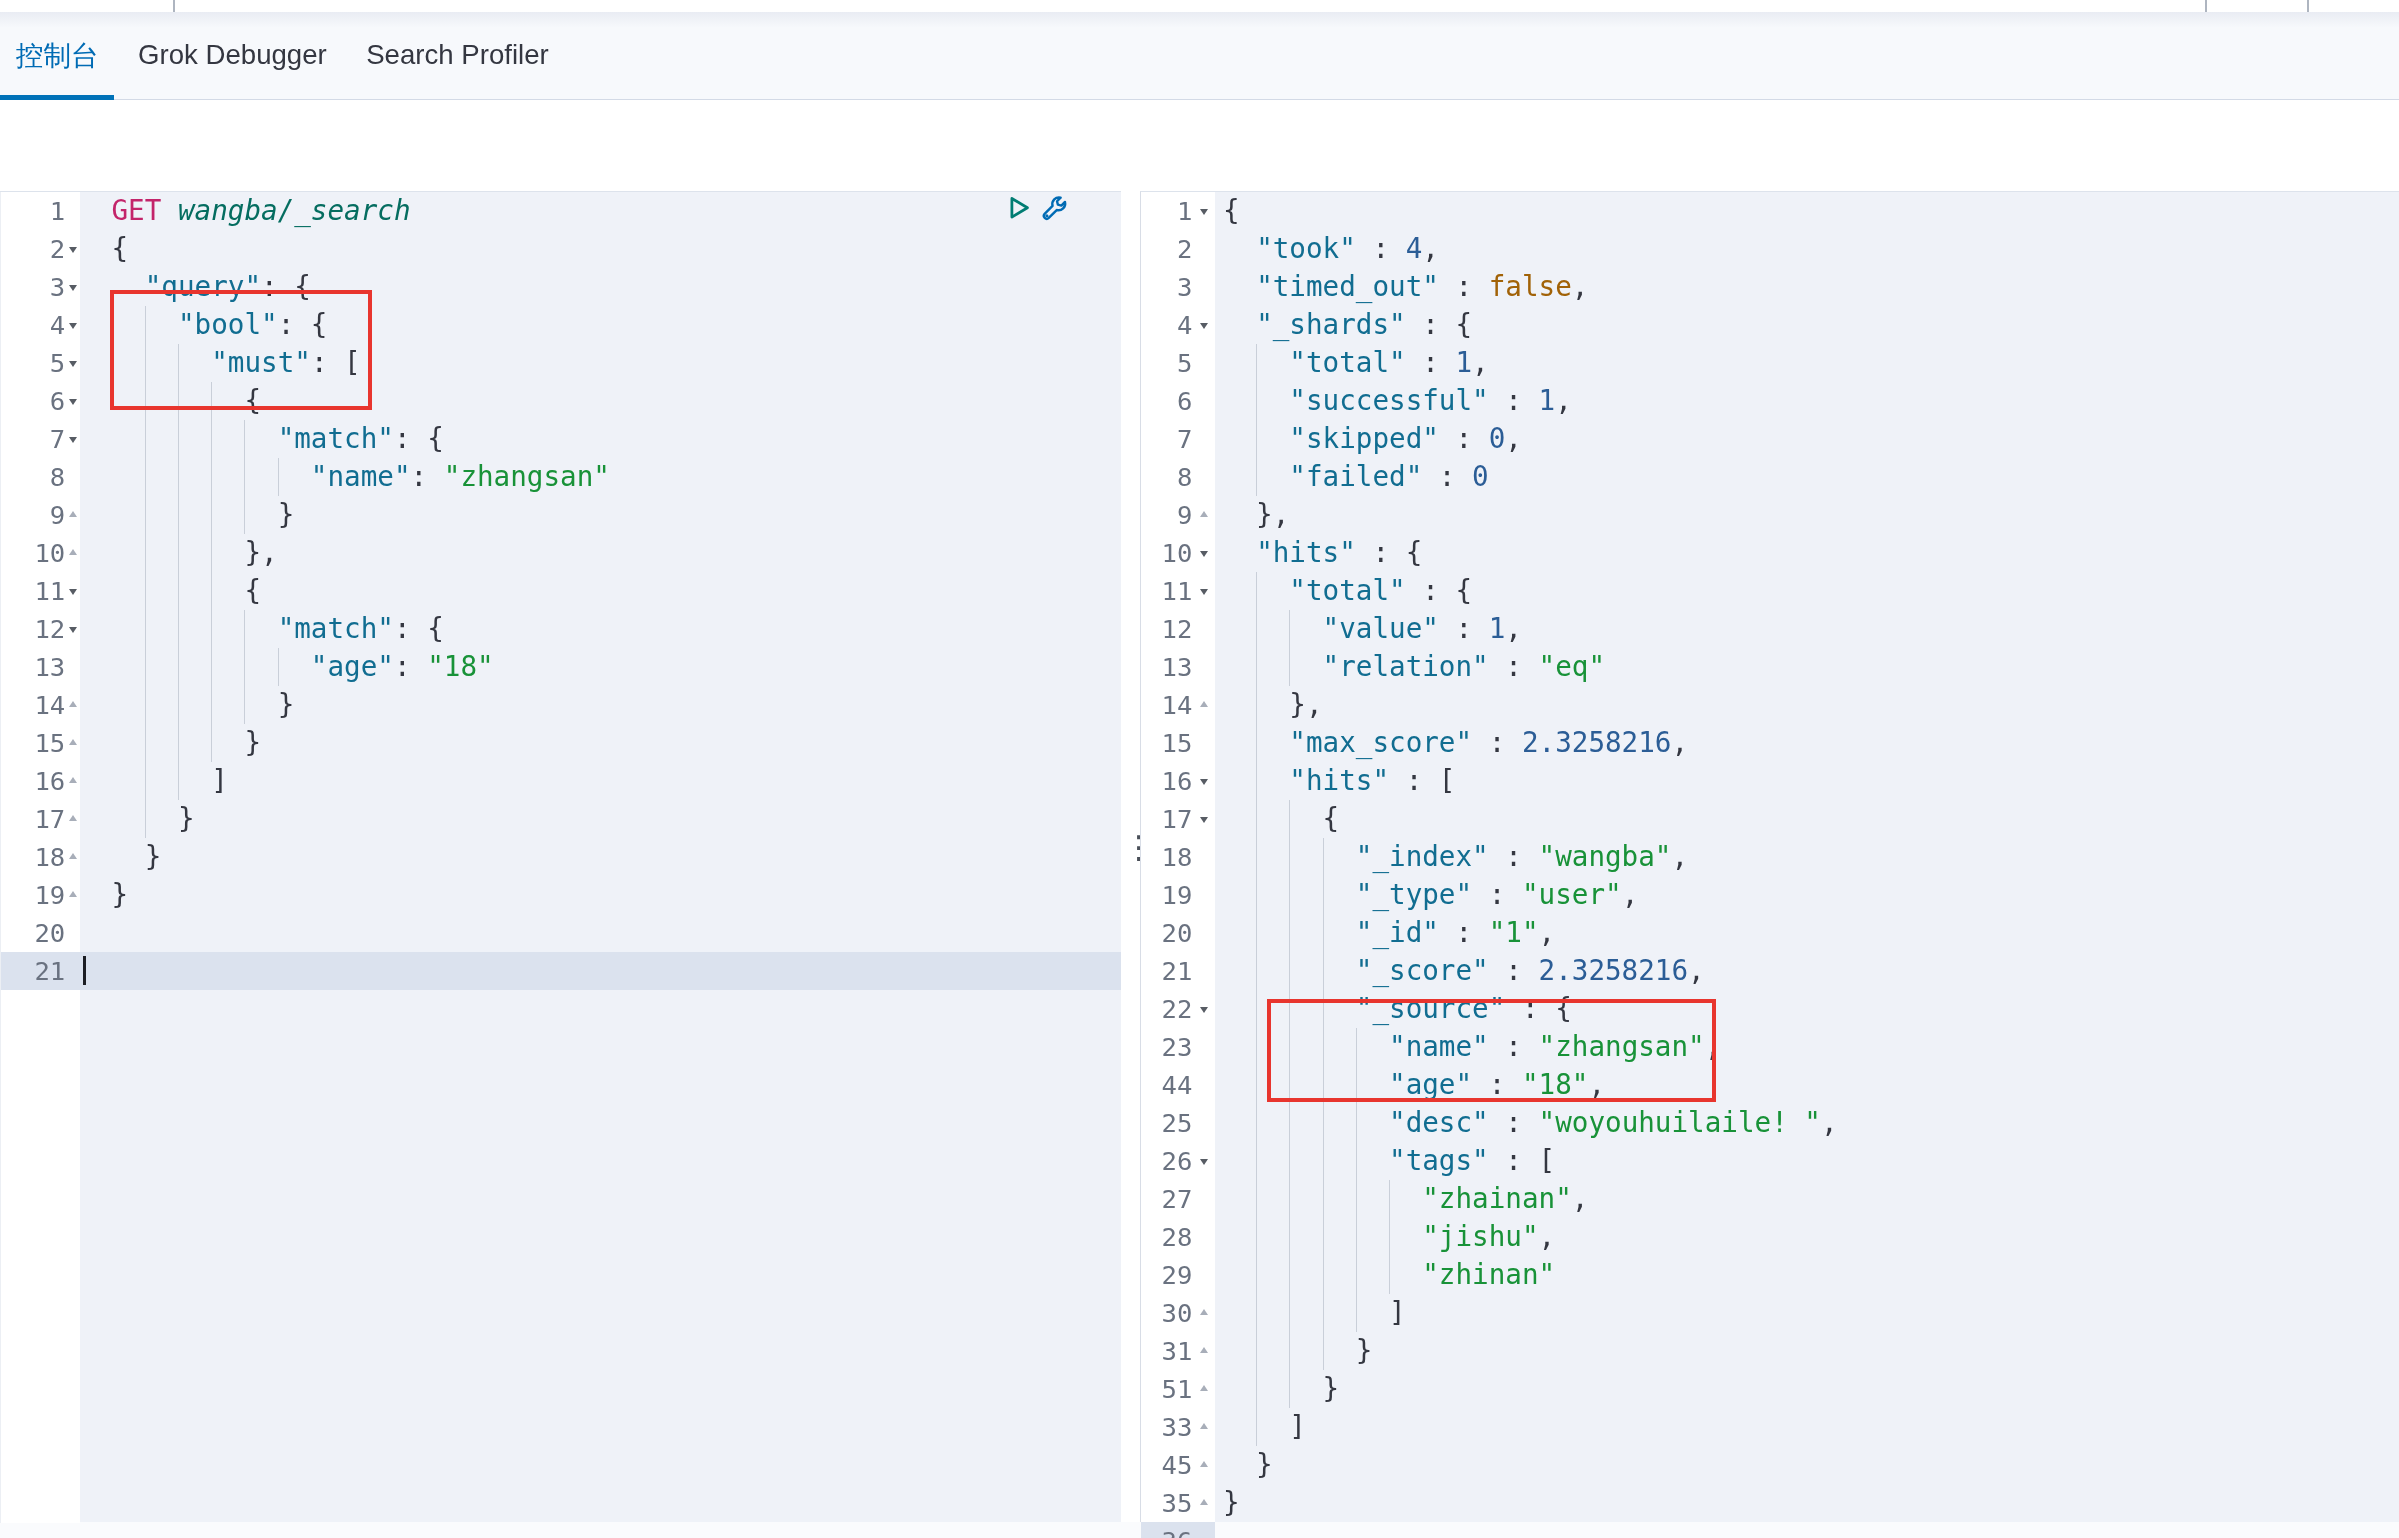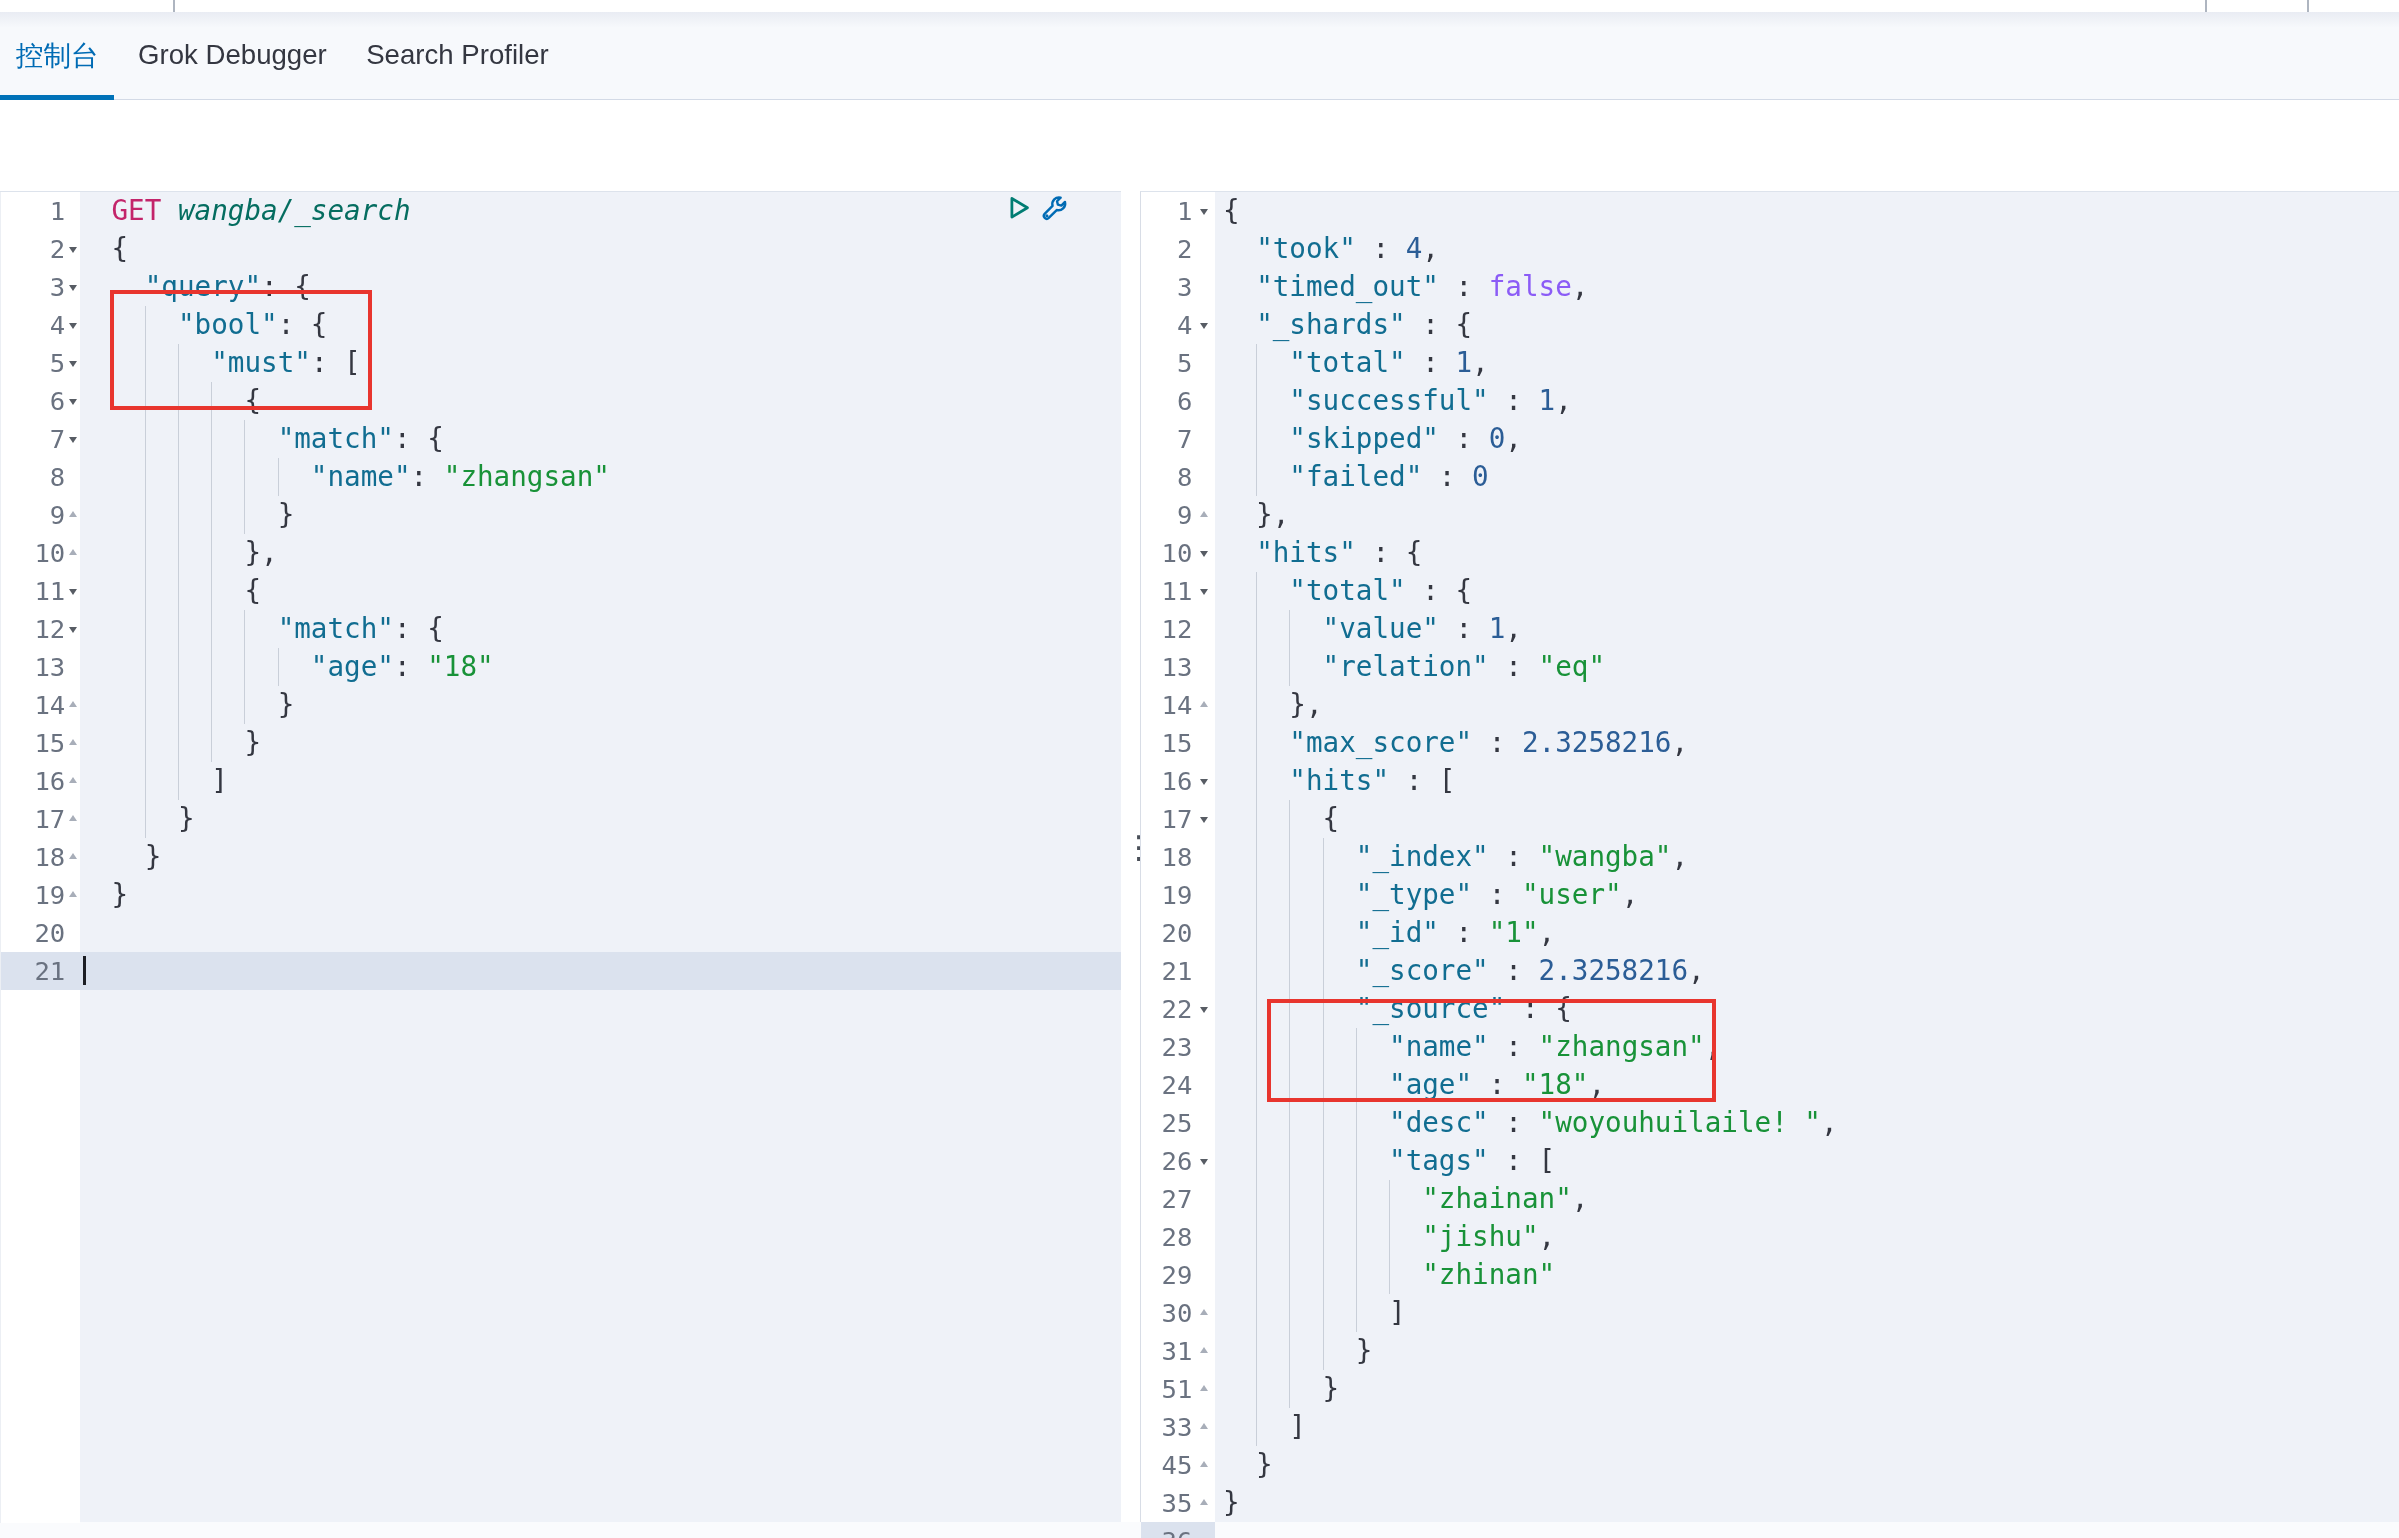--- a/index.html
+++ b/index.html
@@ -49,21 +49,21 @@
       font-size:27.6px;white-space:pre;padding-left:var(--pad);color:#343741;}
   .act{background:#dbe2ee;}
   .ig{position:absolute;top:0;bottom:0;width:1px;background:#c9cfd9;}
   .cursor{position:absolute;left:3.9px;top:3.9px;width:3px;height:29.6px;background:#1c1e24;}
 
   .tok-m{color:#c3246a;} 
   .tok-u{color:#056d60;font-style:italic;} 
   .tok-k{color:#116d91;} 
   .tok-s{color:#189238;} 
   .tok-n{color:#2b5d96;} 
-  .tok-b{color:#8b5cf6;text-align:center;} 
+  .tok-b{color:#a16207;text-align:center;} 
   .tok-p{color:#343741;} 
 
   
   .resizer{position:absolute;left:1121px;top:191px;width:18.7px;height:1331px;background:#fff;cursor:col-resize;}
   .resizer .dots{position:absolute;left:2px;top:640px;font-size:31.5px;color:#4a4f58;line-height:33px;
                  font-family:"DejaVu Sans",sans-serif;}
 
   
   .ed-actions{position:absolute;left:1005px;top:194px;display:flex;gap:8.9px;z-index:6;}
   .icon-btn{width:27.6px;height:27.6px;display:block;cursor:pointer;}
@@ -357,21 +357,21 @@
           <span class="num">22</span>
           <span class="fw">
             <i class="tri-o"></i>
           </span>
         </div>
         <div class="gl">
           <span class="num">23</span>
           <span class="fw"></span>
         </div>
         <div class="gl">
-          <span class="num">24</span>
+          <span class="num">44</span>
           <span class="fw"></span>
         </div>
         <div class="gl">
           <span class="num">25</span>
           <span class="fw"></span>
         </div>
         <div class="gl">
           <span class="num">26</span>
           <span class="fw">
             <i class="tri-o"></i>

